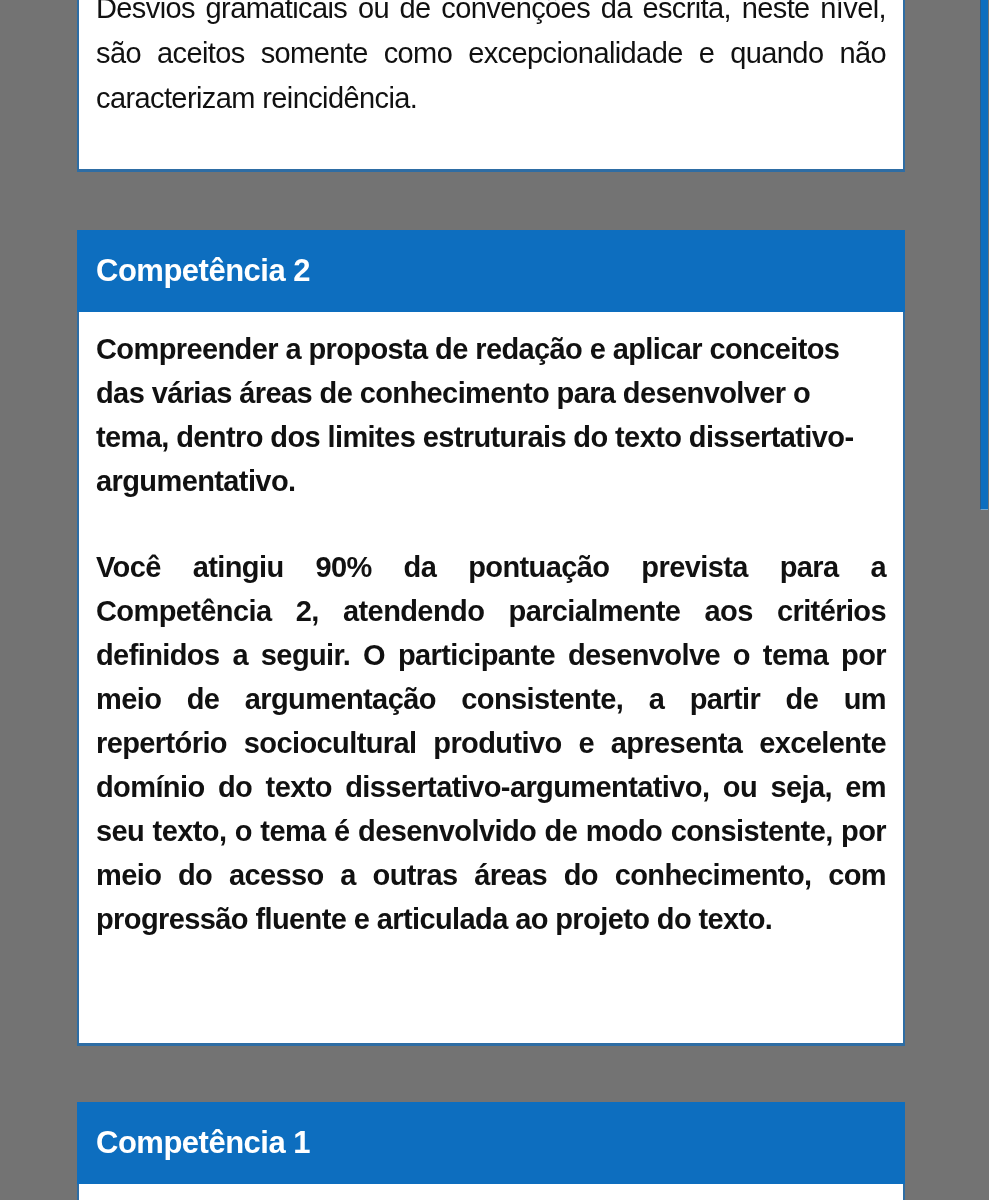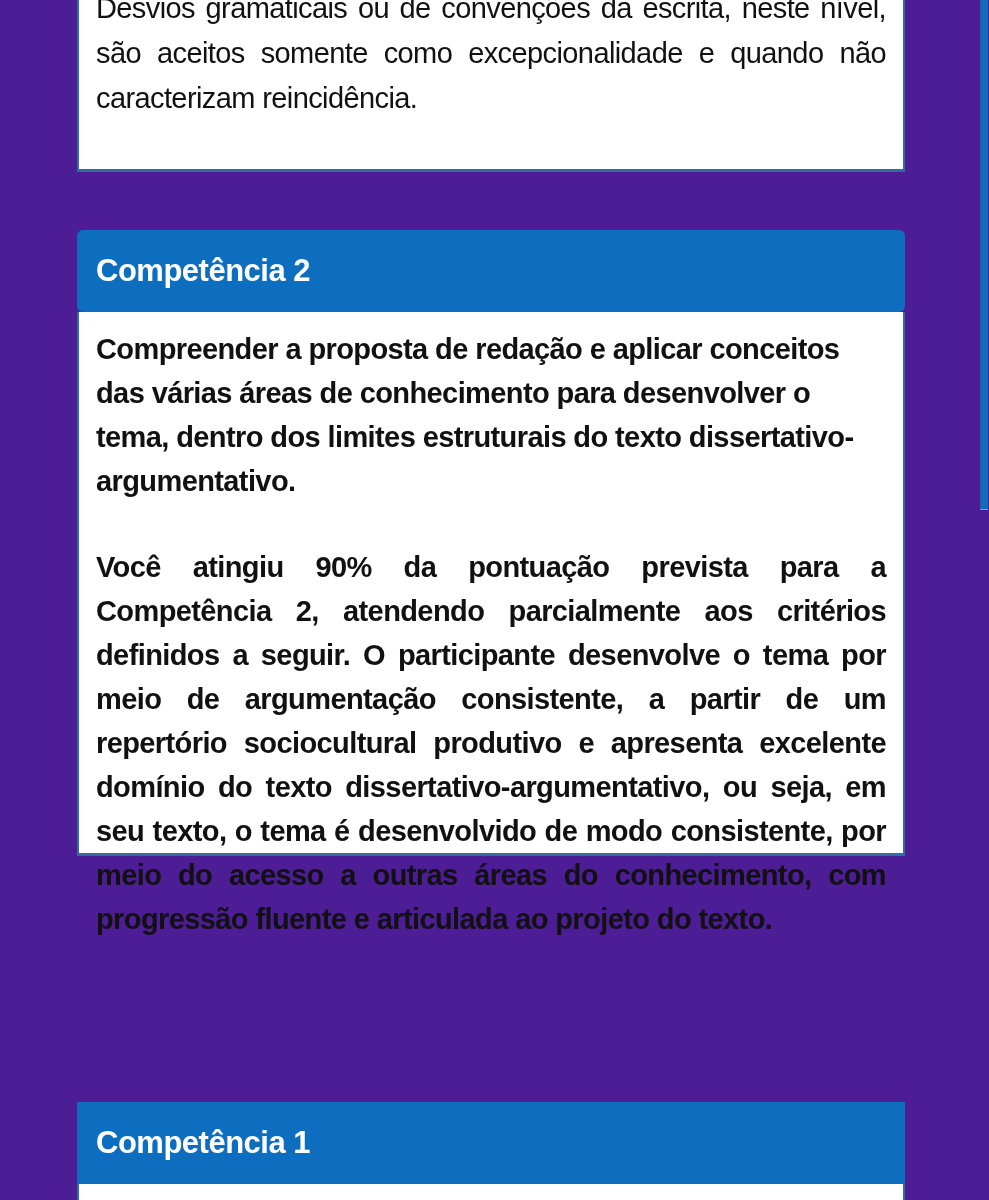--- a/index.html
+++ b/index.html
@@ -1,20 +1,20 @@
 <!DOCTYPE html>
 <html><head>
 <meta charset="utf-8">
 <style>
   html, body { margin: 0; padding: 0; background: #ffffff; }
   .page {
     position: relative;
     width: 989px;
     height: 1200px;
-    background: #4c1d95;
+    background: #737373;
     overflow: hidden;
     font-family: "Liberation Sans", "DejaVu Sans", sans-serif;
     color: #111111;
   }
 
   
   .card-col { left: 77px; width: 828px; box-sizing: border-box; position: absolute; }
 
   
   .card-prev {
@@ -38,27 +38,27 @@
     height: 82px;
     background: #0d6ebf;
     color: #ffffff;
     display: flex;
     align-items: center;
     padding: 0 19px;
     font-size: 31px;
     font-weight: bold;
     letter-spacing: -0.5px;
   }
-  .header-c2 { top: 230px; border-radius: 6px; }
+  .header-c2 { top: 230px; }
   .header-c3 { top: 1102px; }
 
   
   .body-c2 {
     top: 312px;
-    height: 544px;
+    height: 734px;
     background: #ffffff;
     border: solid #2e6da4;
     border-width: 0 2px 3px 2px;
     padding: 15px 17px 0 17px;
     font-size: 29px;
     line-height: 44px;
     letter-spacing: -0.6px;
   }
   .body-c2 p { margin: 0; }
   .lead-bold { font-weight: bold; }

